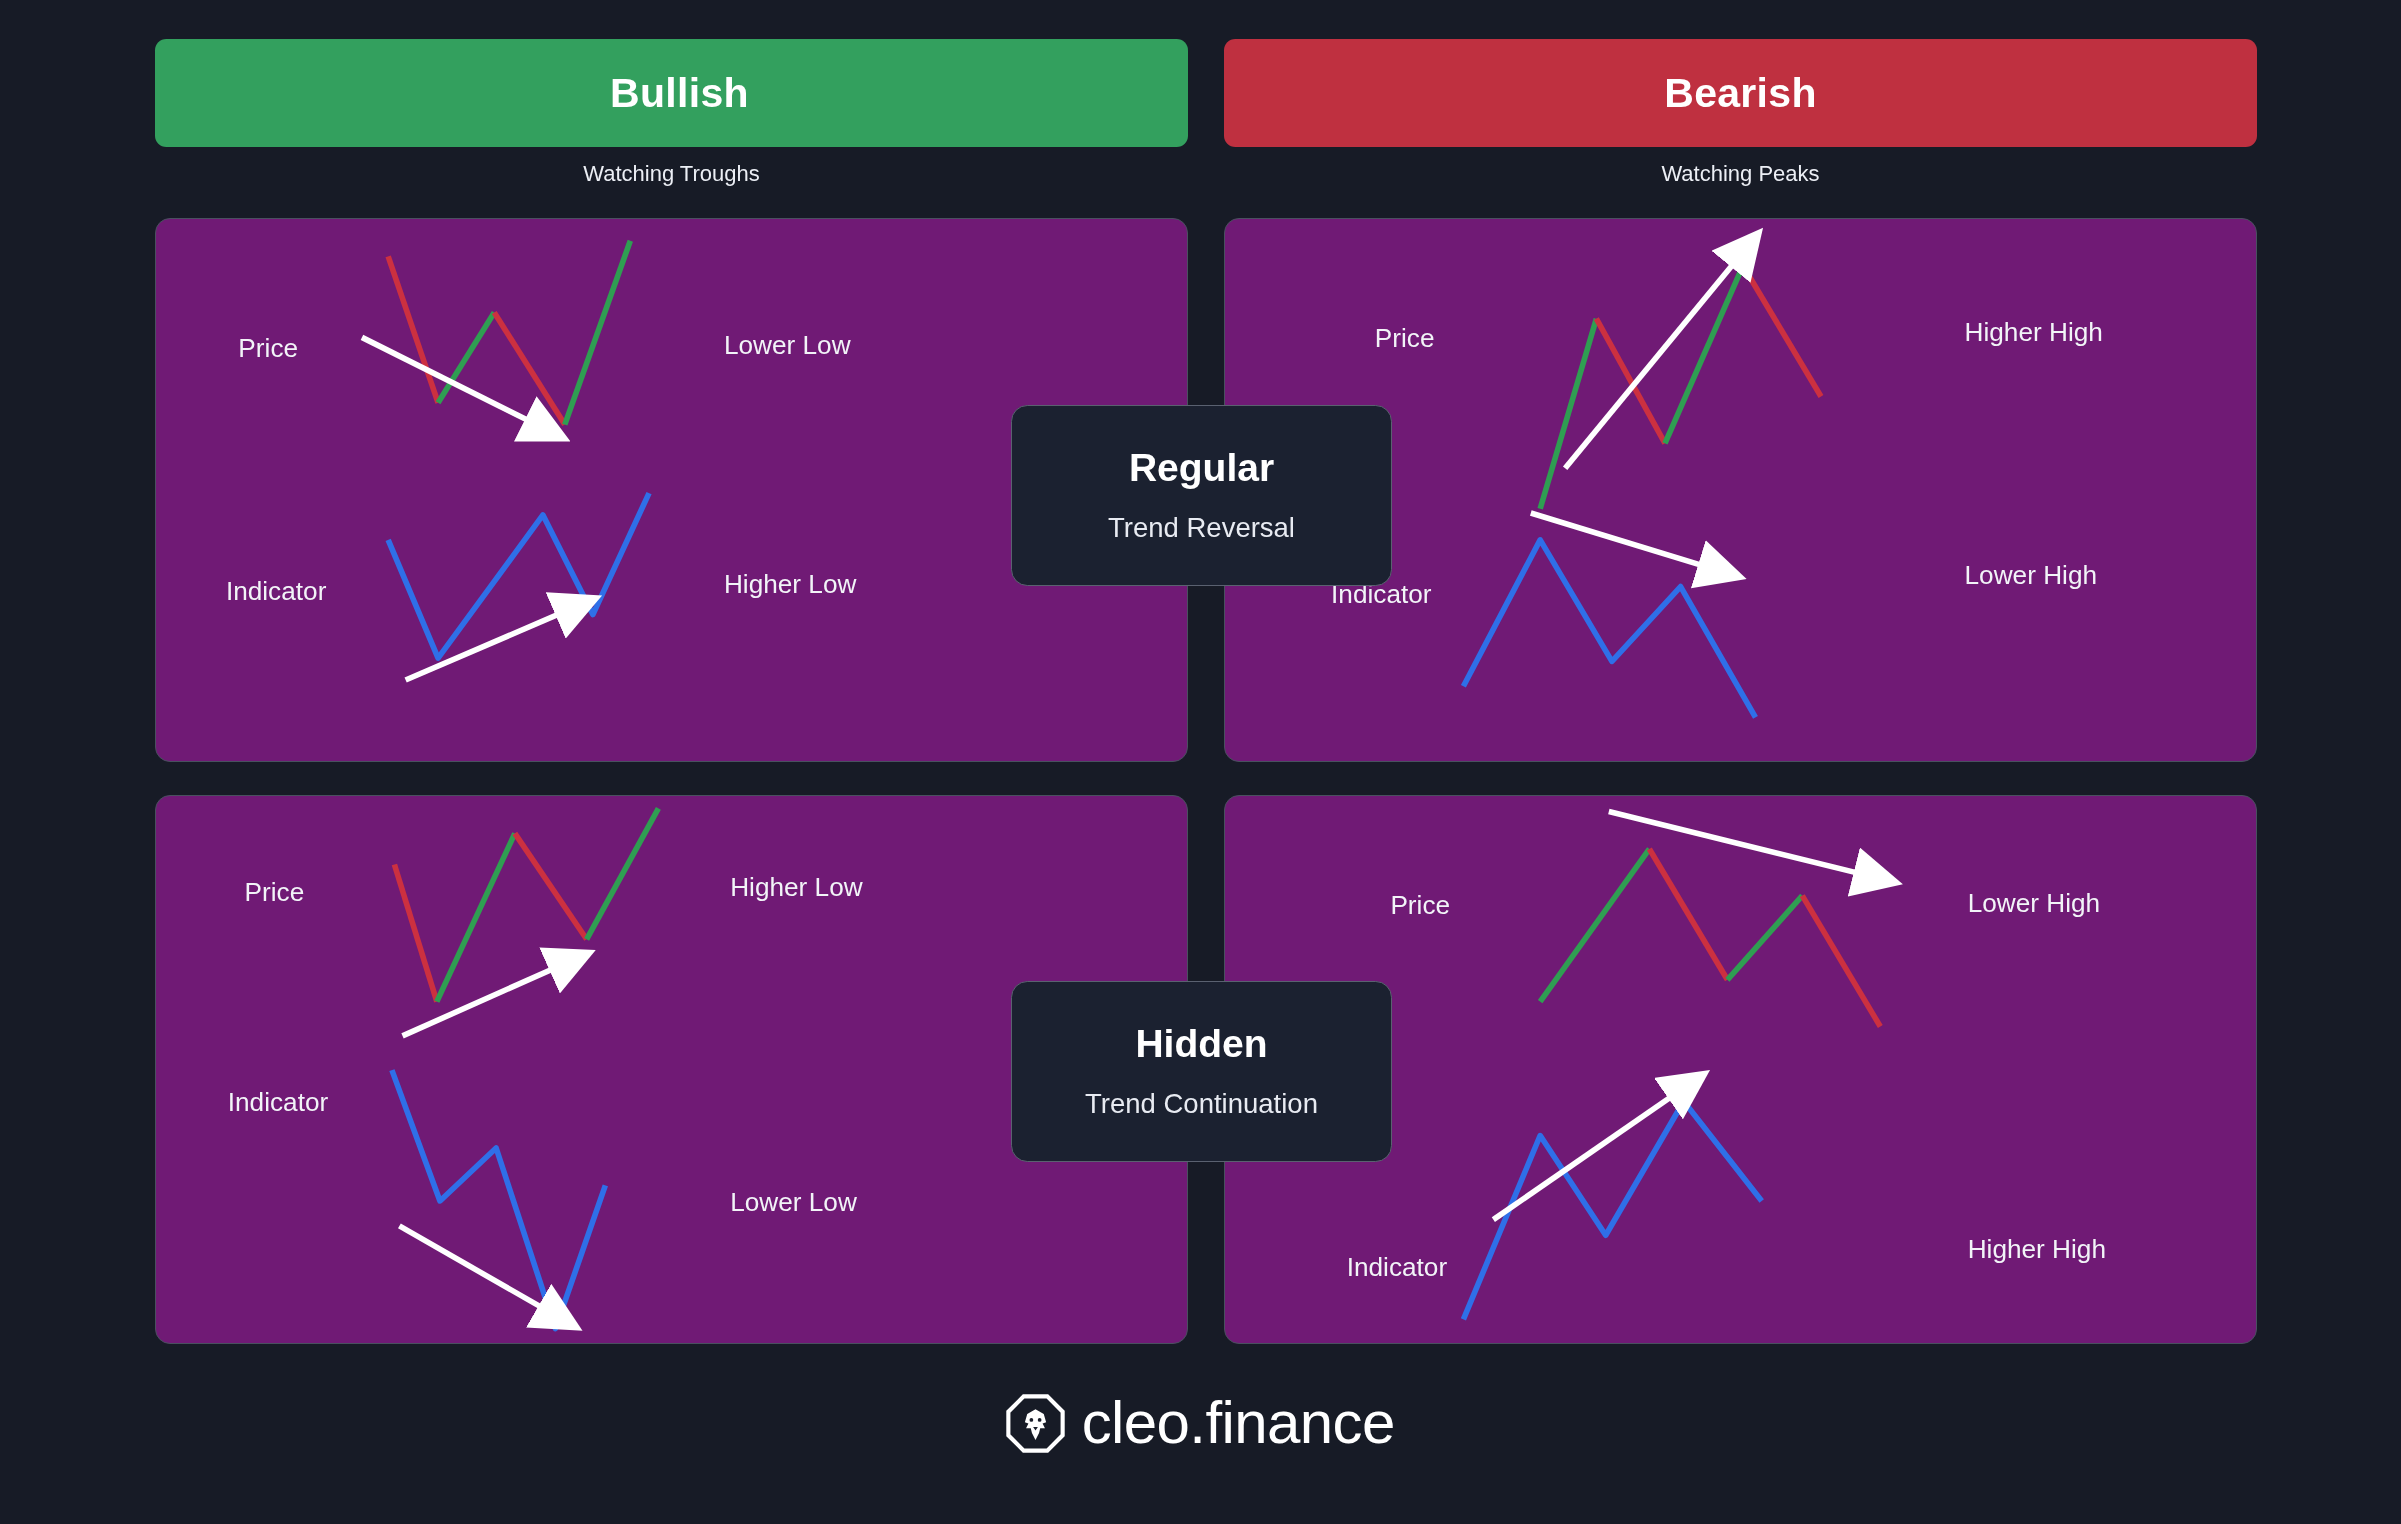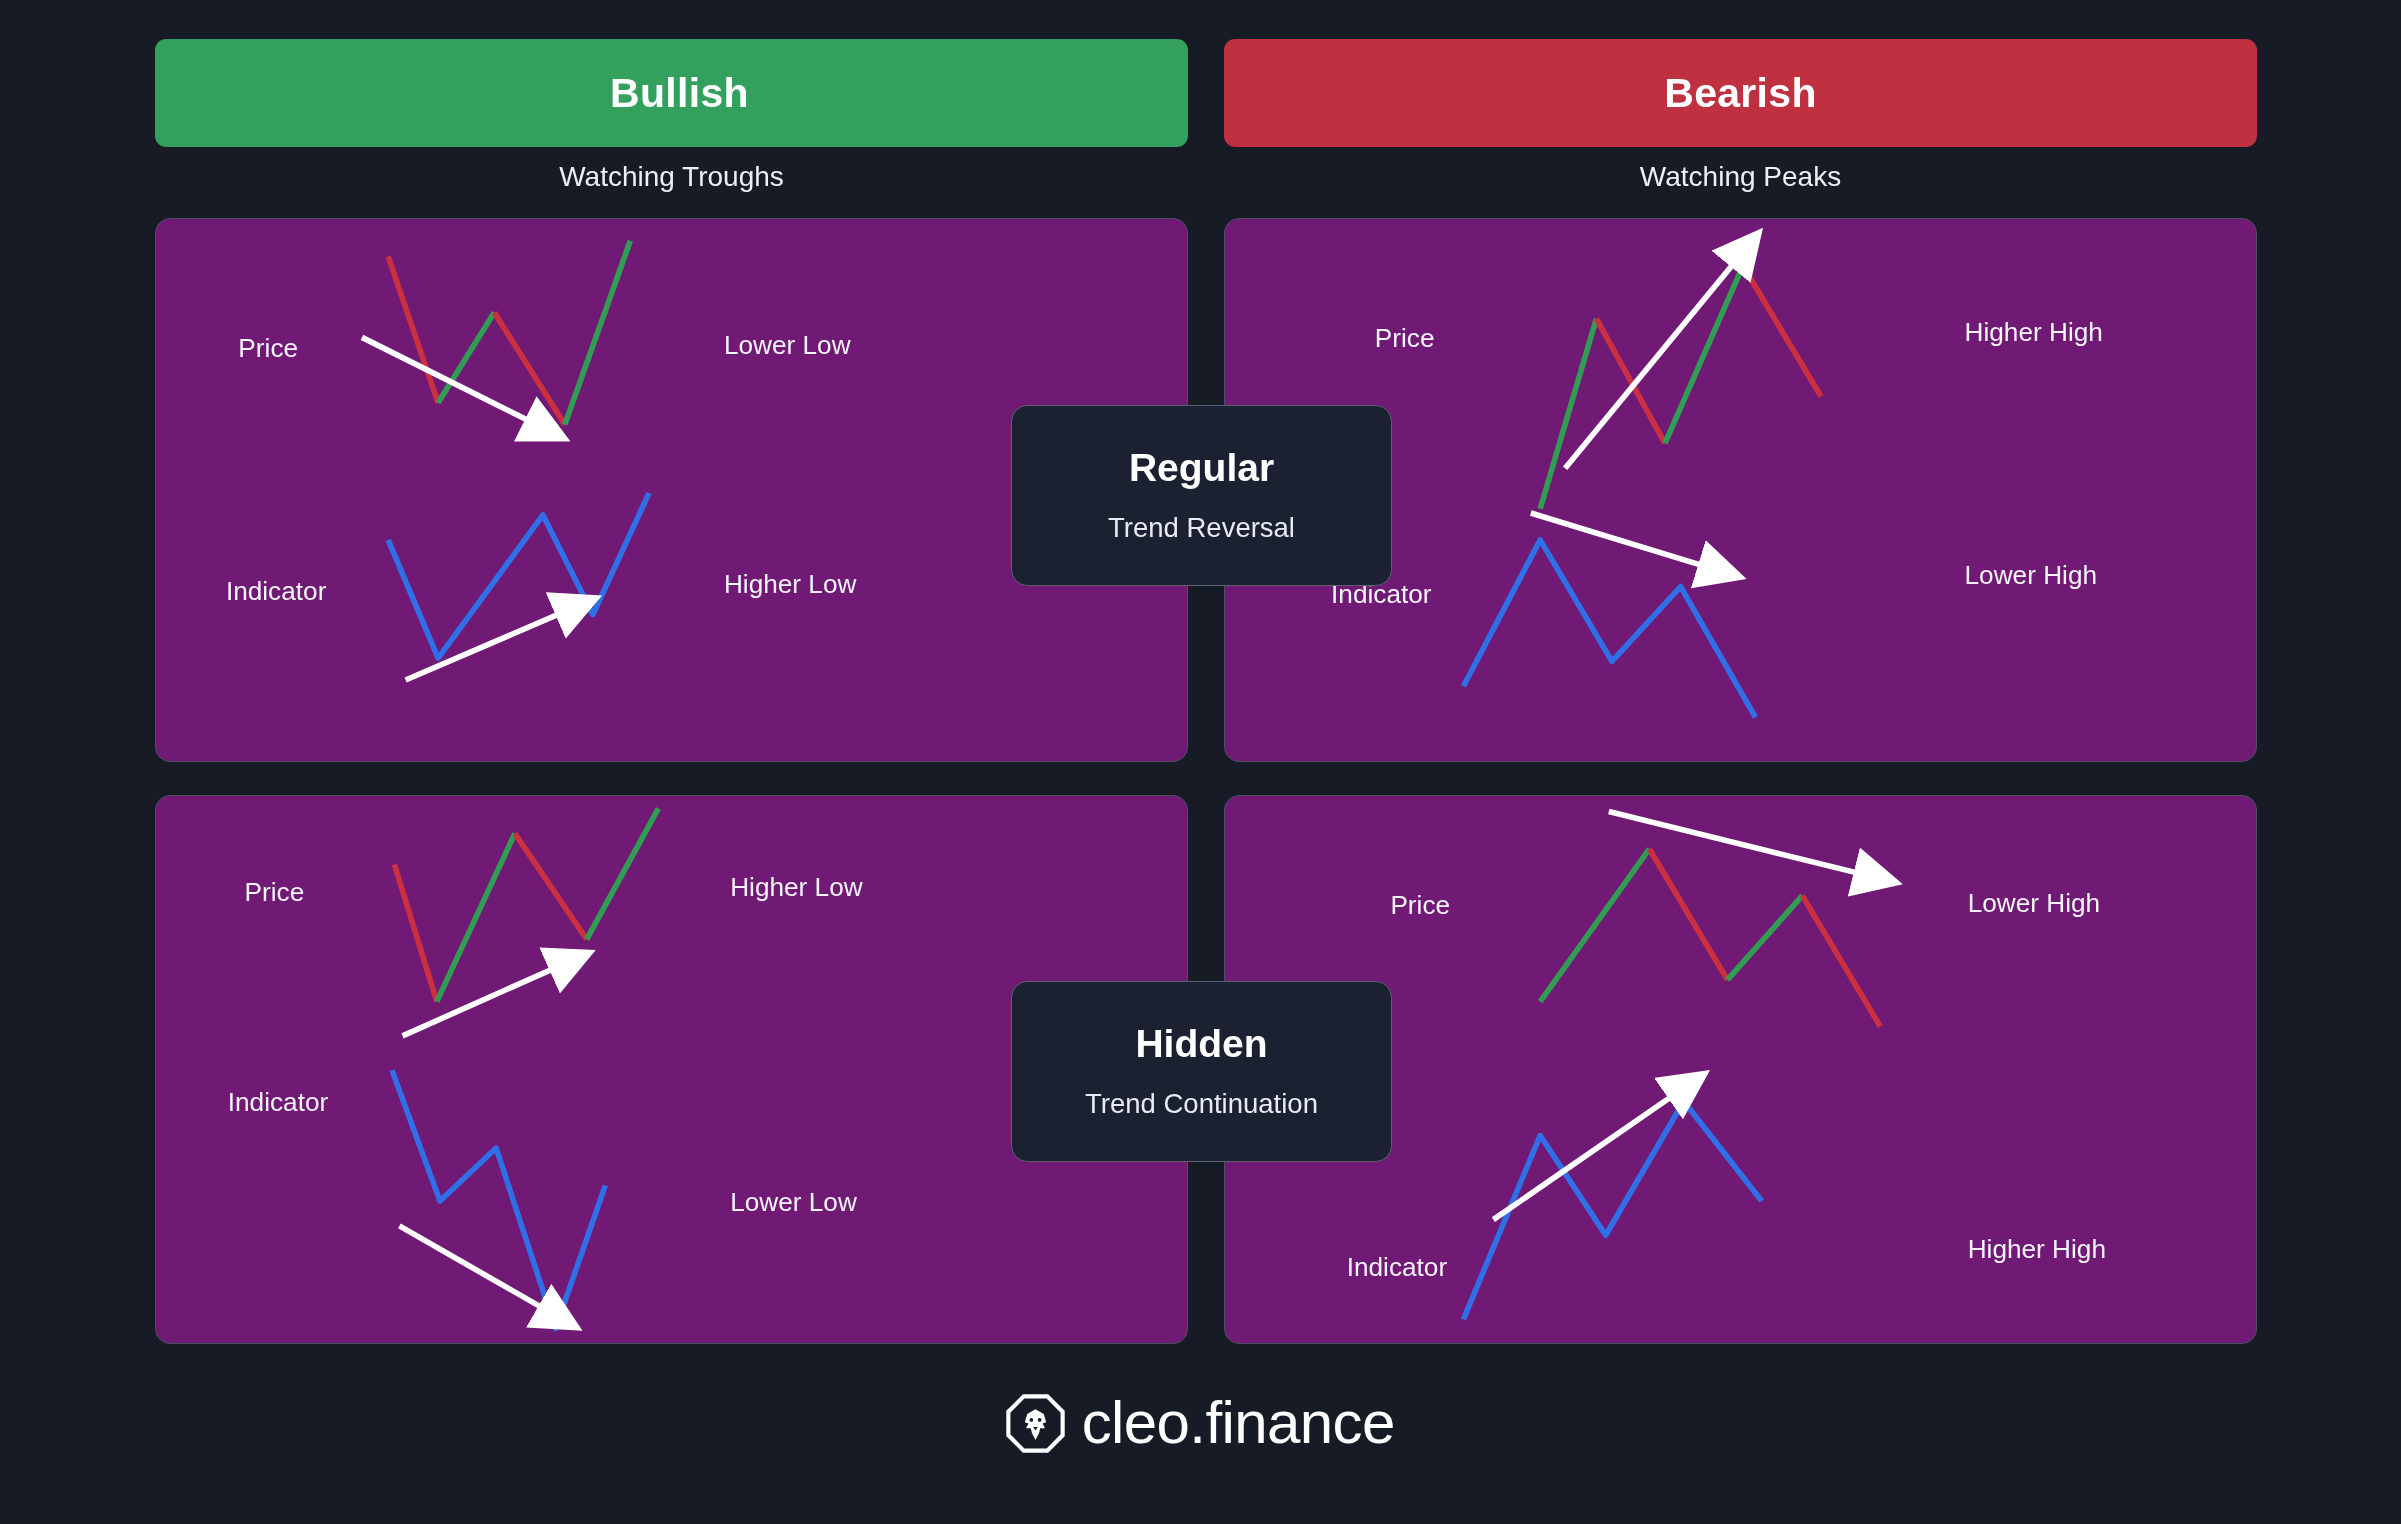--- a/index.html
+++ b/index.html
@@ -35,21 +35,21 @@
     font-weight: 700;
     letter-spacing: 0.3px;
     color: #ffffff;
     box-sizing: border-box;
   }
   #btn-bullish { left: 155px;  top: 39px;  width: 1033px; background: #33a05e; padding-left: 16px; }
   #btn-bearish { left: 1224px; top: 39px;  width: 1033px; background: #bf3040; }
 
   .sub-label {
     position: absolute;
-    font-size: 28px;
+    font-size: 22px;
     color: #eceff5;
     text-align: center;
     width: 1033px;
   }
   #sub-bullish { left: 155px;  top: 161px; }
   #sub-bearish { left: 1224px; top: 161px; }
 
   
   .panel {
     position: absolute;

